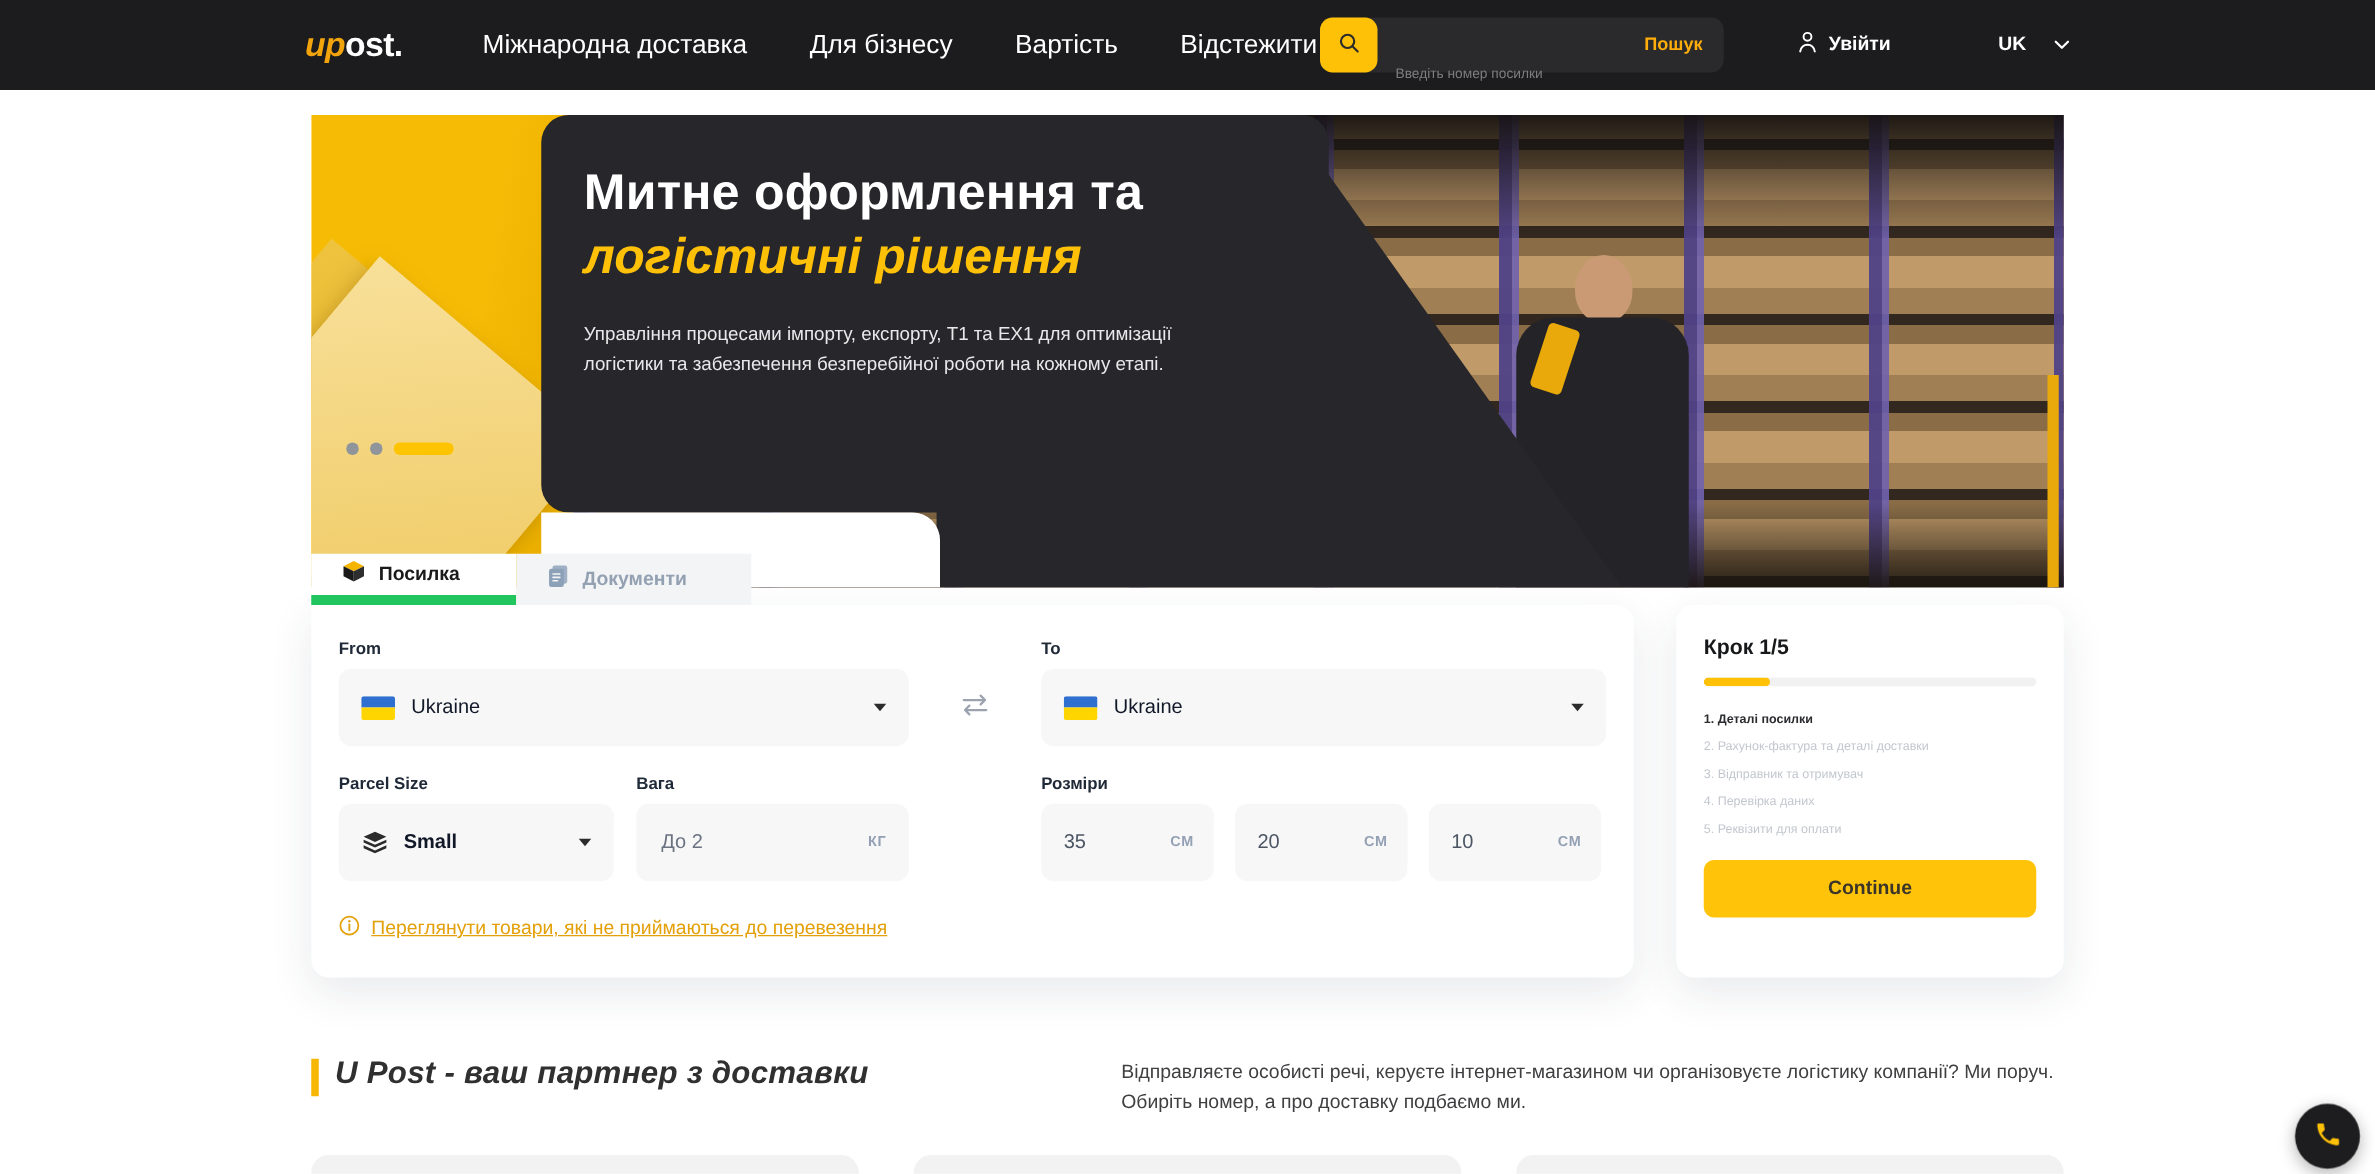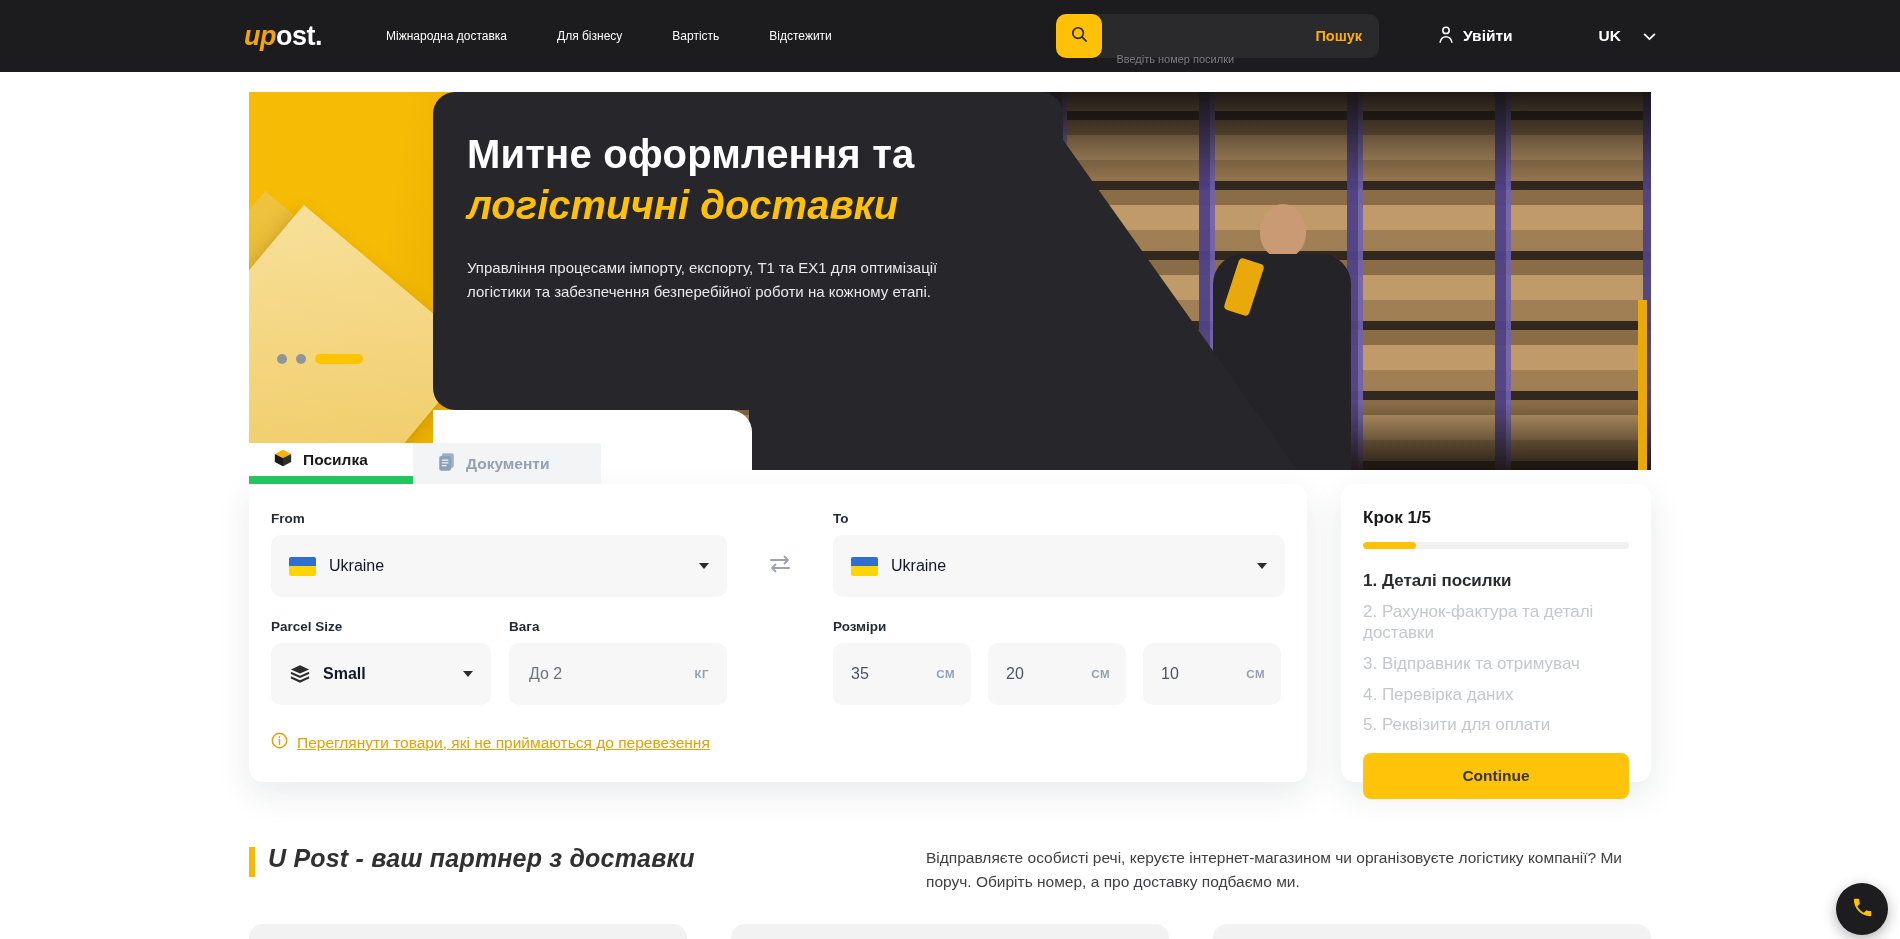--- a/index.html
+++ b/index.html
@@ -9,21 +9,21 @@
     background:#ffffff;
     font-family:"Liberation Sans", sans-serif;
   }
   
   .navbar { height:72px; background:#1C1C1E; display:flex; align-items:center; }
   .nav-inner { width:1412px; margin:0 auto; display:flex; align-items:center; }
   .logo { font-size:27px; font-weight:800; letter-spacing:-0.5px; margin-right:64px; cursor:pointer; white-space:nowrap; }
   .logo-up { color:#F2A40C; font-style:italic; }
   .logo-rest { color:#ffffff; }
   .nav-links { display:flex; gap:50px; }
-  .nav-links a { color:#ffffff; font-size:12px; font-weight:500; text-decoration:none; cursor:pointer; white-space:nowrap; }
+  .nav-links a { color:#ffffff; font-size:21px; font-weight:500; text-decoration:none; cursor:pointer; white-space:nowrap; }
   .search-box { margin-left:auto; display:flex; align-items:center; background:#2A2A2C; border-radius:10px; height:44px; }
   .search-btn { width:46px; height:44px; background:#FFC107; border:none; border-radius:10px; display:flex; align-items:center; justify-content:center; cursor:pointer; flex:none; }
   .search-input { background:transparent; border:none; outline:none; color:#dddddd; font-size:11px; padding:0 14px; width:196px; font-family:inherit;margin-top:46px; }
   .search-input::placeholder { color:#7E7E80; }
   .search-submit { background:none; border:none; color:#FFAD0A; font-weight:700; font-size:14.5px; padding:0 17px; cursor:pointer; font-family:inherit; }
   .login { display:flex; align-items:center; gap:8px; color:#ffffff; font-size:15.5px; font-weight:600; margin-left:58px; cursor:pointer; white-space:nowrap; }
   .lang { display:flex; align-items:center; gap:22px; color:#ffffff; font-size:15.5px; font-weight:600; margin-left:86px; cursor:pointer; }
 
   
   .container { width:1402px; margin:0 auto; }
@@ -88,26 +88,26 @@
   .dimbox { width:138px; padding:0 16px;align-items:center; }
   .parcel-icon-wrap { margin-right:12px; display:flex; flex:none; }
   .restricted { display:flex; align-items:center; gap:9px; margin-top:27px; color:#E3A008; font-size:15.5px; cursor:pointer; width:max-content; text-decoration:none; }
   .restricted span { text-decoration:underline; }
 
   
   .steps-title { font-size:17px; font-weight:700; margin:0 0 14px; color:#17181A; }
   .progress { height:7px; background:#F1F1F2; border-radius:4px; overflow:hidden; margin-bottom:21px; }
   .progress-fill { height:100%; width:20%; background:#FFC107; border-radius:4px; }
   .steps-list { list-style:none; margin:0; padding:0; }
-  .steps-list li { font-size:17px; color:#C3C7CE; margin-bottom:9.5px; line-height:1.25; }
+  .steps-list li { font-size:10px; color:#C3C7CE; margin-bottom:9.5px; line-height:1.25; }
   .steps-list li.active { color:#2A2C2F; font-weight:700; }
   .continue { display:block; width:100%; height:46px; border:none; border-radius:8px; background:#FFC40A; color:#3A3528; font-weight:700; font-size:15.5px; margin-top:17px; cursor:pointer; font-family:inherit; }
 
   
-  .partner { display:flex; margin-top:62px; align-items:flex-start;gap:29px; }
+  .partner { display:flex; margin-top:62px; align-items:flex-start; }
   .p-head { display:flex; gap:13px; width:608px; flex:none; }
   .p-bar { width:6px; height:30px; background:#F6B705; margin-top:3px; flex:none; }
   .p-head h2 { font-size:25px; font-style:italic; font-weight:700; color:#303030; margin:0; letter-spacing:.2px; }
   .p-desc { flex:1; margin:0 0 0 40px; font-size:15.5px; color:#3F3F42; line-height:1.55; padding-top:2px; }
 
   
   .bottom-cards { display:flex; gap:44px; margin-top:30px; }
   .bcard { flex:1; height:26px; background:#F2F2F3; border-radius:14px 14px 0 0; }
 
   
@@ -169,21 +169,21 @@
     <div class="hero-photo">
       <div class="photo-rail"></div>
       <div class="person-head"></div>
       <div class="person-body"></div>
     </div>
     <div class="hero-diagonal"></div>
     <div class="hero-card"></div>
     <div class="hero-notch"></div>
     <div class="hero-text">
       <h1>Митне оформлення та</h1>
-      <div class="hero-title2">логістичні доставки</div>
+      <div class="hero-title2">логістичні рішення</div>
       <p class="hero-desc">Управління процесами імпорту, експорту, T1 та EX1 для оптимізації логістики та забезпечення безперебійної роботи на кожному етапі.</p>
     </div>
     <div class="dots">
       <span class="dot"></span>
       <span class="dot"></span>
       <span class="dot active"></span>
     </div>
   </section>
 
   <div class="tabs">

